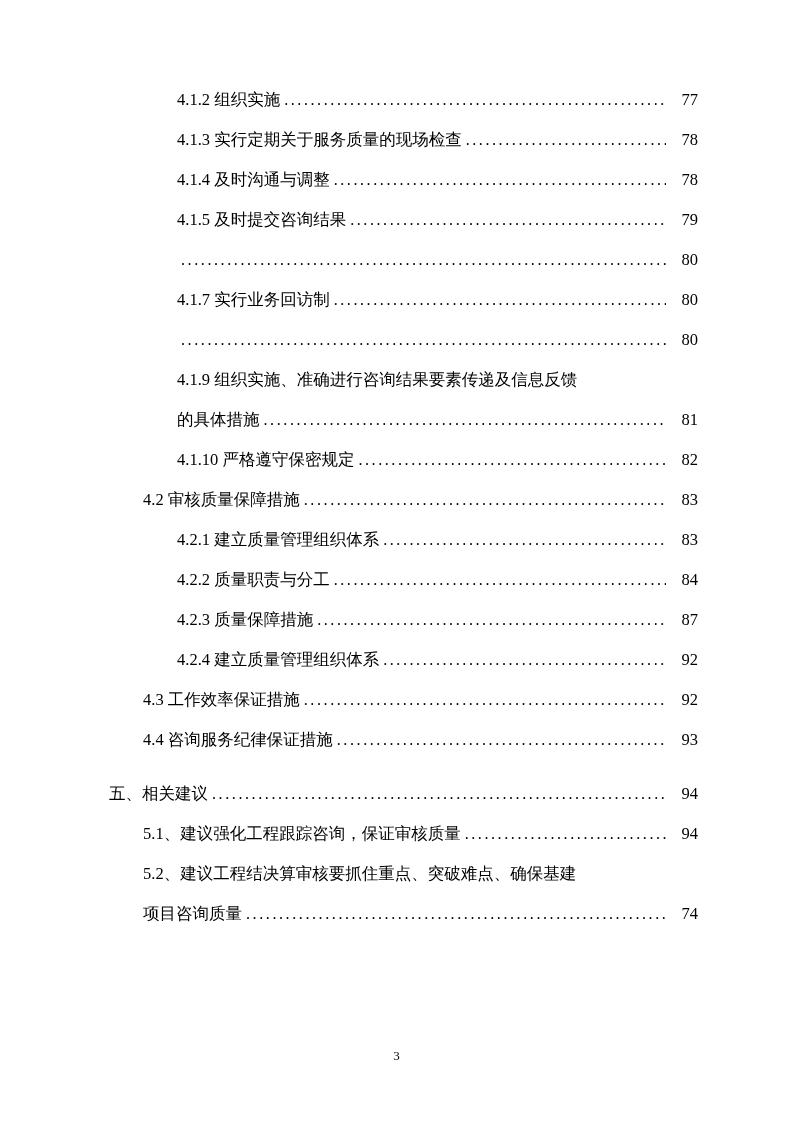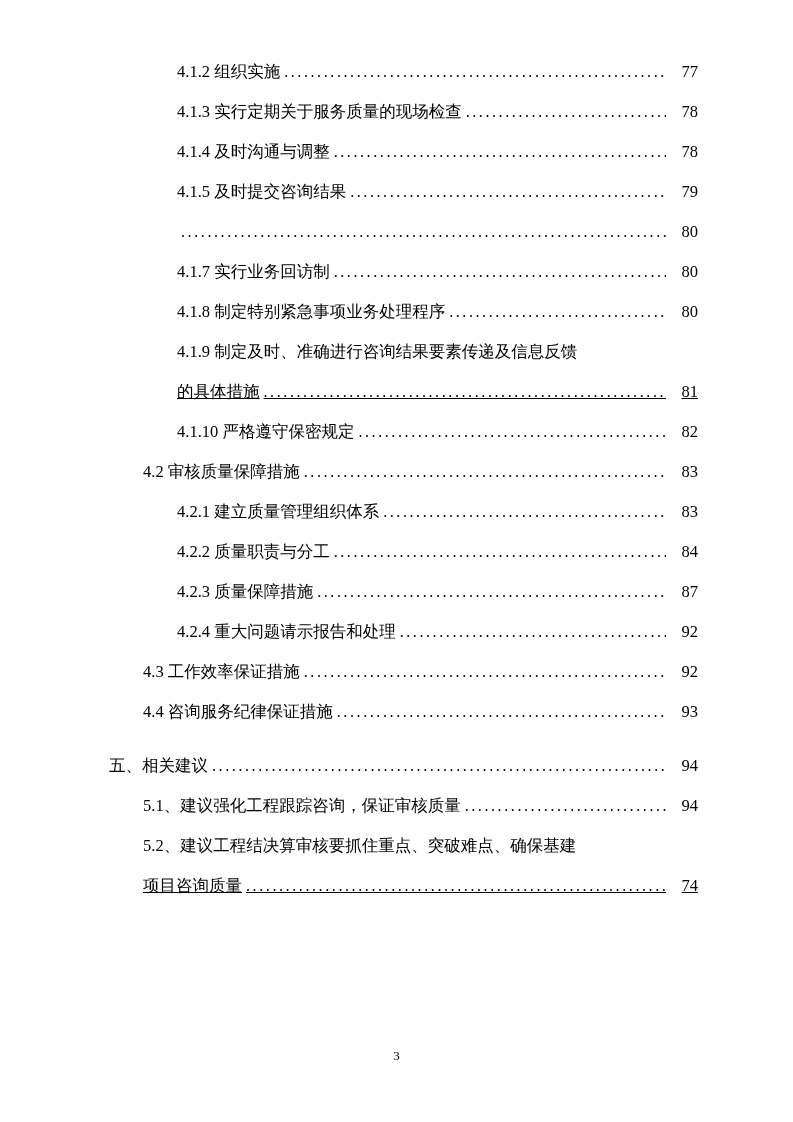--- a/index.html
+++ b/index.html
@@ -13,21 +13,21 @@
     font-family: "Liberation Serif", "DejaVu Serif", serif;
     color: #000000;
     position: relative;
     overflow: hidden;
   }
   .page {
     width: 793px;
     height: 1122px;
     position: relative;
     box-sizing: border-box;
-    padding: 44px 95px 60px 95px;
+    padding: 72px 95px 60px 95px;
   }
   .toc {
     margin-top: 8px;
   }
   .toc-entry {
     display: flex;
     align-items: flex-end;
     font-size: 16.5px;
     line-height: 40px;
     white-space: nowrap;
@@ -57,21 +57,20 @@
   .toc-entry.wrap {
     display: block;
     white-space: normal;
   }
   .toc-entry.wrap .line1 {
     display: block;
   }
   .toc-entry.wrap .line2 {
     display: flex;
     align-items: flex-end;
-    text-decoration: underline;
   }
   .toc-entry.wrap .line2 .label {
     flex: 0 0 auto;
   }
 
   
   .lvl-3 { padding-left: 82px; }
   .lvl-2 { padding-left: 48px; }
   .lvl-1 { padding-left: 14px; }
 
@@ -114,26 +113,25 @@
       <div class="toc-entry lvl-3">
         <span class="dots">.......................................................................................</span>
         <span class="page-num">80</span>
       </div>
       <div class="toc-entry lvl-3">
         <span class="label">4.1.7 实行业务回访制</span>
         <span class="dots">.......................................................................................</span>
         <span class="page-num">80</span>
       </div>
       <div class="toc-entry lvl-3">
-        <span class="label">4.1.8 制定特别紧急事项业务处理程序</span>
         <span class="dots">.......................................................................................</span>
         <span class="page-num">80</span>
       </div>
       <div class="toc-entry lvl-3 wrap">
-        <span class="line1">4.1.9 制定及时、准确进行咨询结果要素传递及信息反馈</span>
+        <span class="line1">4.1.9 组织实施、准确进行咨询结果要素传递及信息反馈</span>
         <span class="line2">
           <span class="label">的具体措施</span>
           <span class="dots">.......................................................................................</span>
           <span class="page-num">81</span>
         </span>
       </div>
       <div class="toc-entry lvl-3">
         <span class="label">4.1.10 严格遵守保密规定</span>
         <span class="dots">.......................................................................................</span>
         <span class="page-num">82</span>
@@ -152,21 +150,21 @@
         <span class="label">4.2.2 质量职责与分工</span>
         <span class="dots">.......................................................................................</span>
         <span class="page-num">84</span>
       </div>
       <div class="toc-entry lvl-3">
         <span class="label">4.2.3 质量保障措施</span>
         <span class="dots">.......................................................................................</span>
         <span class="page-num">87</span>
       </div>
       <div class="toc-entry lvl-3">
-        <span class="label">4.2.4 重大问题请示报告和处理</span>
+        <span class="label">4.2.4 建立质量管理组织体系</span>
         <span class="dots">.......................................................................................</span>
         <span class="page-num">92</span>
       </div>
       <div class="toc-entry lvl-2">
         <span class="label">4.3  工作效率保证措施</span>
         <span class="dots">.......................................................................................</span>
         <span class="page-num">92</span>
       </div>
       <div class="toc-entry lvl-2">
         <span class="label">4.4  咨询服务纪律保证措施</span>

